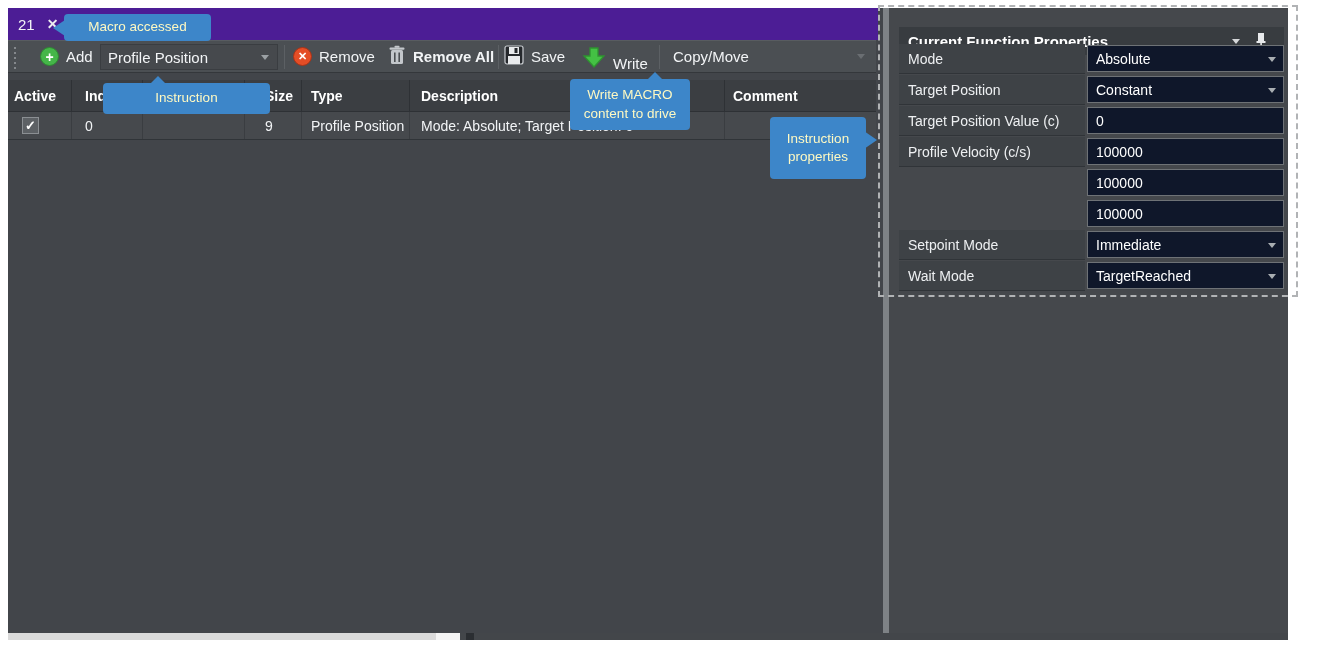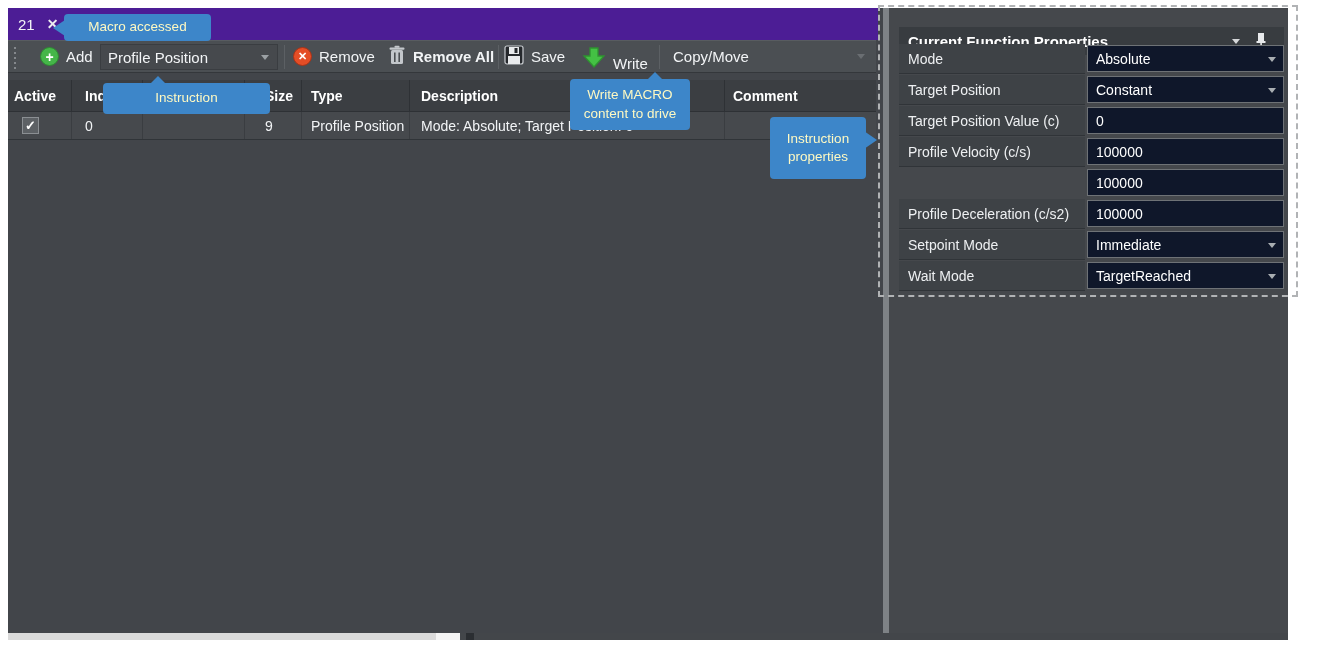--- a/index.html
+++ b/index.html
@@ -235,21 +235,20 @@
       <div class="pvalue">
         <span>100000</span>
       </div>
     </div>
     <div class="prow" style="top:160px;">
       <div class="pvalue">
         <span>100000</span>
       </div>
     </div>
     <div class="prow" style="top:191px;">
-      <div class="plabel">Profile Deceleration (c/s2)</div>
       <div class="pvalue">
         <span>100000</span>
       </div>
     </div>
     <div class="prow" style="top:222px;">
       <div class="plabel">Setpoint Mode</div>
       <div class="pvalue">
         <span>Immediate</span>
         <span class="dd-arrow"></span>
       </div>

